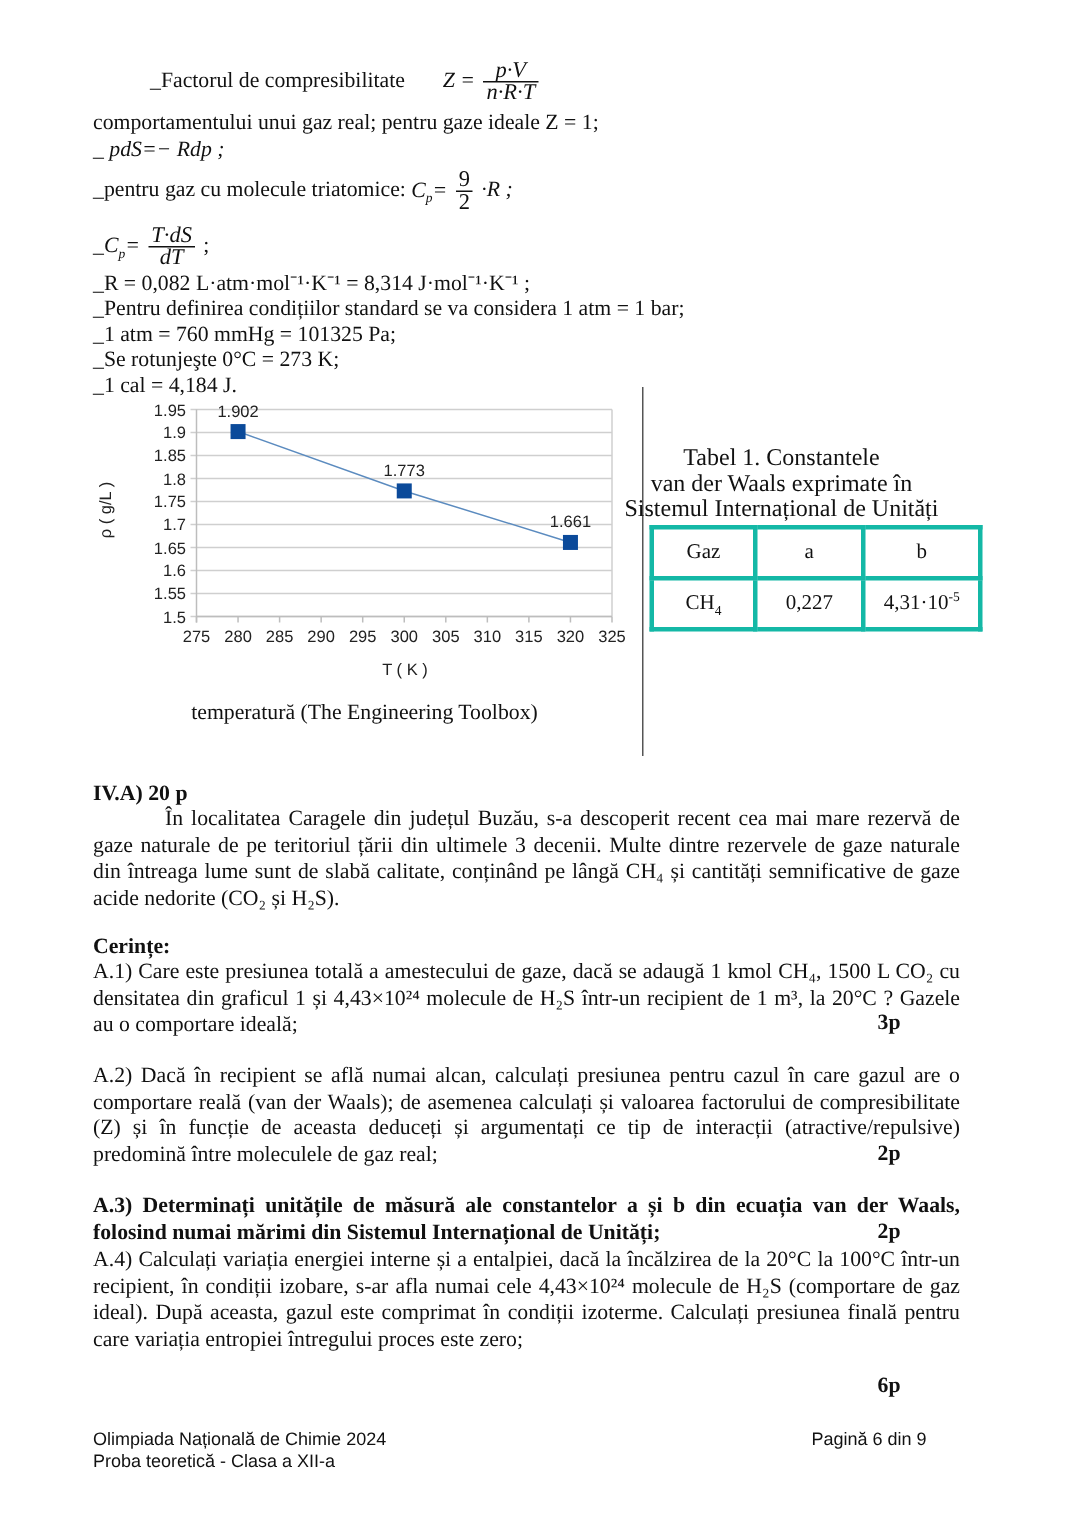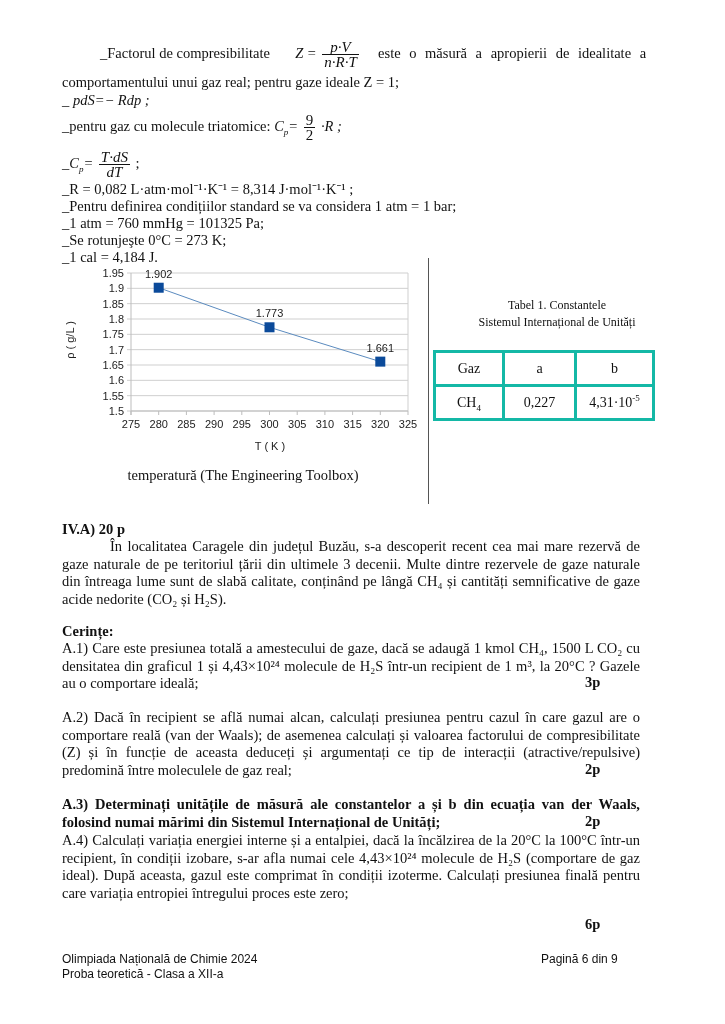--- a/index.html
+++ b/index.html
@@ -27,21 +27,20 @@
 
 <div class="line" style="top:40px; width:578px;margin-left:38px;">
   <span>_Factorul de compresibilitate</span>
   <span style="display:inline-block; width:18px;"></span>
   <span class="it">Z =</span>
   <span class="frac">
     <span class="num">p·V</span>
     <span class="den">n·R·T</span>
   </span>
   <span style="display:inline-block; width:10px;"></span>
-  <span style="word-spacing:5px;">este o măsură a apropierii de idealitate a</span>
 </div>
 <div class="line" style="top:74px;">comportamentului unui gaz real; pentru gaze ideale Z = 1;</div>
 <div class="line it" style="top:92px;">_ pdS=− Rdp   ;</div>
 <div class="line" style="top:113px;">
   <span>_pentru gaz cu molecule triatomice:</span>
   <span class="it"><span>C</span><sub>p</sub><span>=</span></span>
   <span class="frac" style="font-style:normal;">
     <span class="num">9</span>
     <span class="den">2</span>
   </span>
@@ -125,22 +124,23 @@
   <text id="xlabel" x="210" y="188" font-size="11" text-anchor="middle" fill="#222">T ( K )</text>
   <text id="ylabel" x="0" y="0" font-size="11" text-anchor="middle" fill="#222" transform="translate(14,78) rotate(-90)">ρ ( g/L )</text>
 </svg>
 
 <div class="caption" style="left:60px; top:466px; width:366px;">
   <div>temperatură (The Engineering Toolbox)</div>
 </div>
 
 <div class="vsep"></div>
 
-<div class="caption" style="left:452px; top:297px; width:210px; font-size:12px; line-height:17px;">
+<div class="caption" style="left:416px; top:297px; width:210px; font-size:16px; line-height:17px;">
   <div>Tabel 1. Constantele</div>
+  <div>van der Waals exprimate în</div>
   <div>Sistemul Internațional de Unități</div>
 </div>
 <table class="vdw">
   <tbody>
       <tr>
     <td style="width:66px;">Gaz</td>
     <td style="width:69px;">a</td>
     <td style="width:75px;">b</td>
   </tr>
   <tr>

